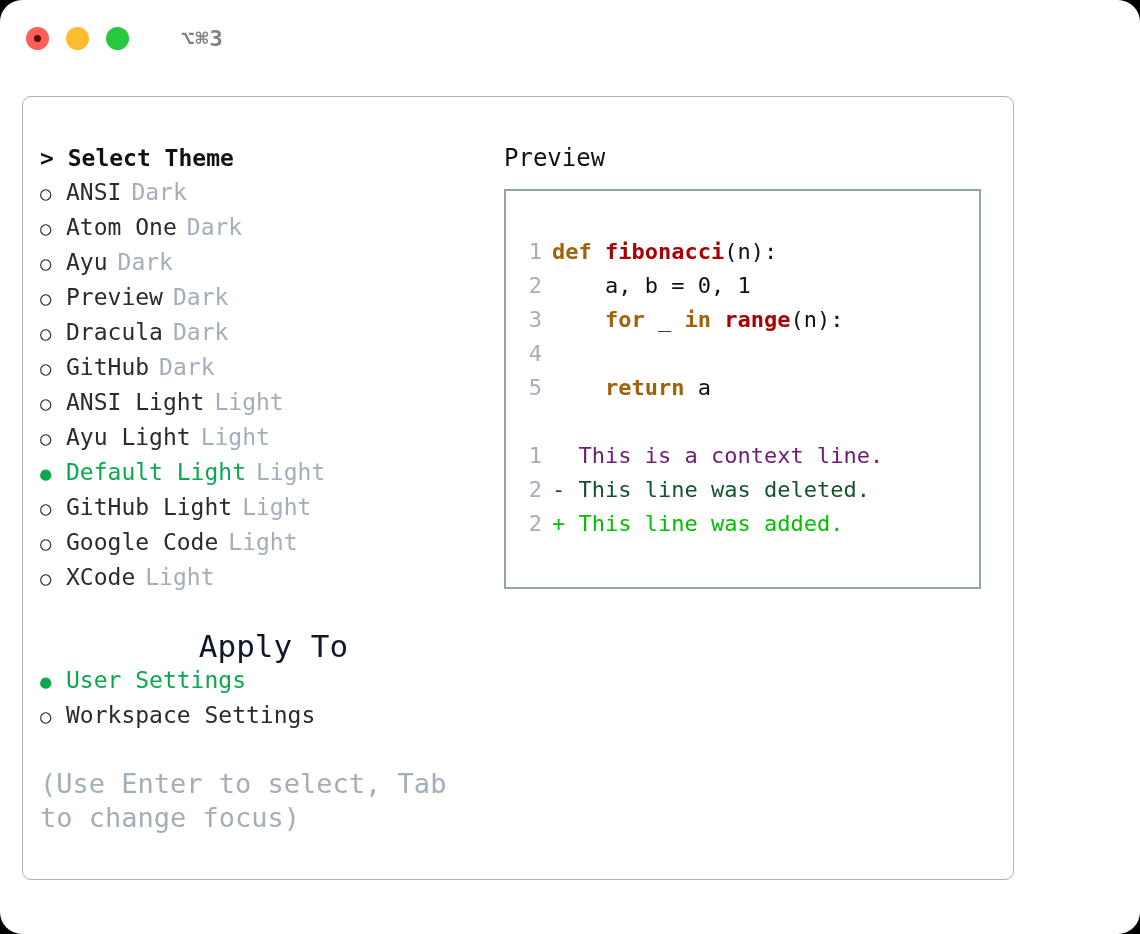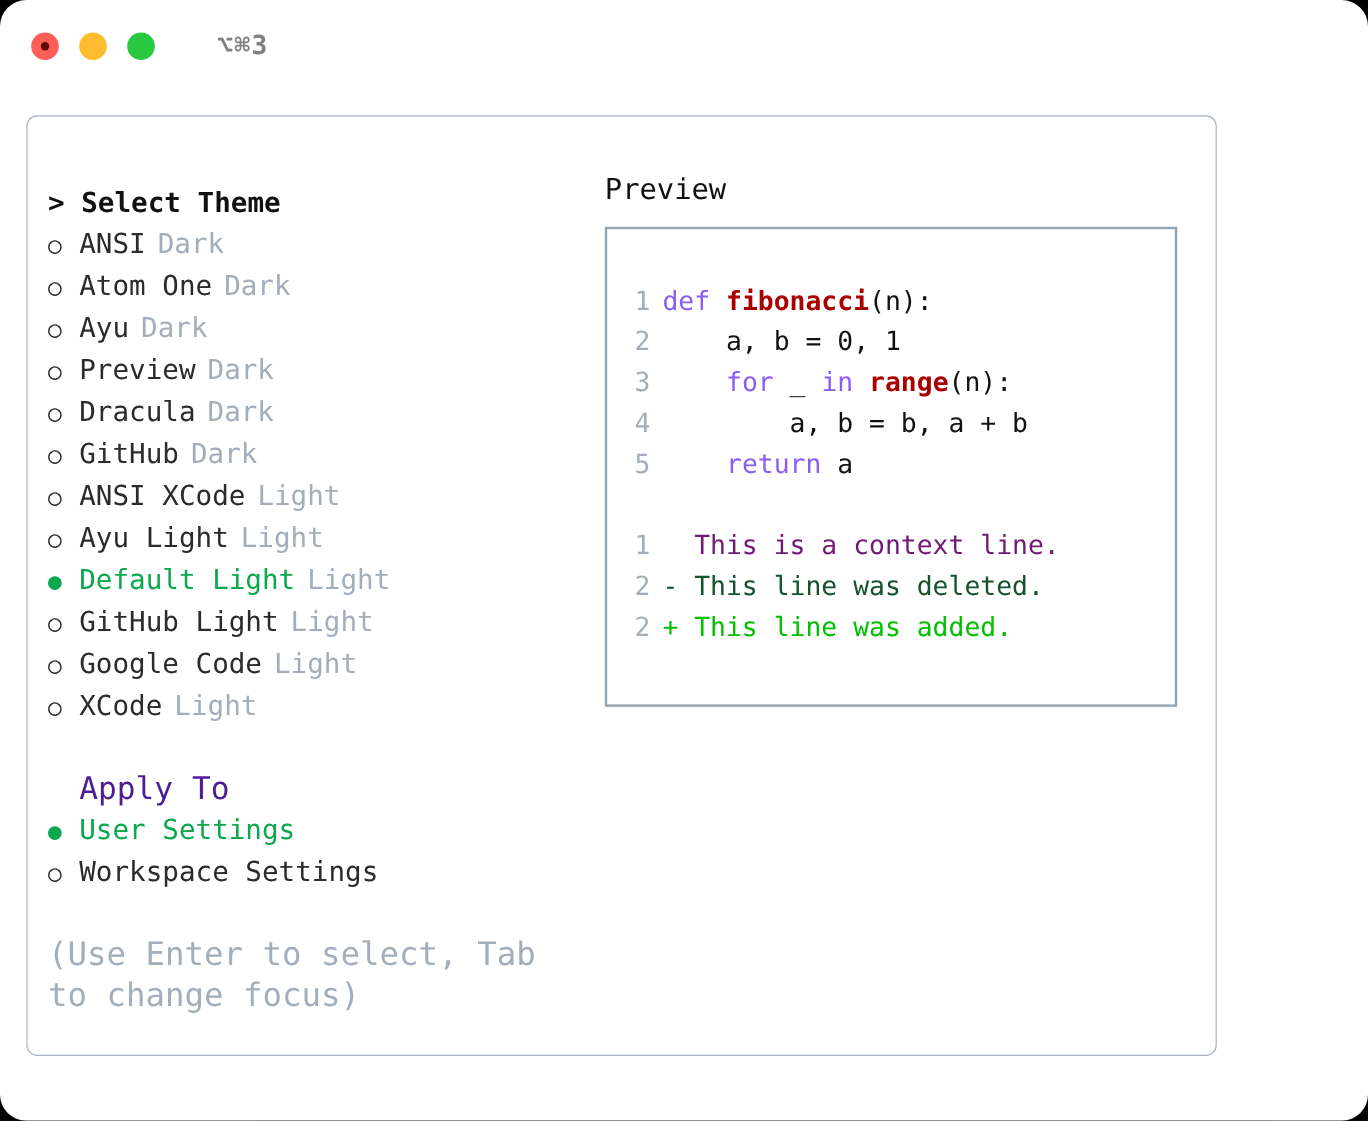--- a/index.html
+++ b/index.html
@@ -93,21 +93,20 @@
     padding-left: 17px;
     box-sizing: border-box;
   }
 
   .section-header {
     font-size: 23px;
     font-weight: bold;
     color: #111111;
     line-height: 34px;
     white-space: pre;
-    margin-top: 12px;
   }
 
   .opt-row {
     display: flex;
     align-items: baseline;
     line-height: 34px;
     font-size: 23px;
     white-space: pre;
     color: #2b2b2b;
   }
@@ -120,25 +119,26 @@
   }
   .opt-row.selected .opt-marker,
   .opt-row.selected .opt-label { color: #0ba84e; }
   .opt-label { color: inherit; }
   .opt-tag {
     color: #a3aeba;
     margin-left: 10px;
   }
 
   .subsection-title {
-    font-size: 26px;
-    line-height: 34px;
-    color: #4c1d95;
+    font-size: 31px;
+    line-height: 34px;
+    color: #0f172a;
     padding-left: 26px;
     white-space: pre;
+    text-align: center;
   }
 
   .spacer-row { height: 34px; }
 
   #hint-text {
     font-size: 27px;
     line-height: 34px;
     color: #a3aeba;
     max-width: 410px;
   }
@@ -174,21 +174,21 @@
   .ln {
     width: 46px;
     flex: 0 0 46px;
     text-align: right;
     color: #a3aeba;
     padding-right: 10px;
     box-sizing: border-box;
   }
   .code-text { color: #111111; }
 
-  .tok-kw   { color: #8b5cf6; }
+  .tok-kw   { color: #a16207; font-weight: bold; }
   .tok-fn   { color: #aa0000; font-weight: bold; }
   .tok-plain{ color: #111111; }
 
   .diff-gap { height: 34px; }
   .diff-line .code-text.ctx { color: #701a75; }
   .diff-line .code-text.del { color: #14532d; text-align: center; }
   .diff-line .code-text.add { color: #00c000; }
 </style>
 </head>
 <body>
@@ -211,21 +211,21 @@
 
         <div class="section-header">&gt; Select Theme</div>
 
         <div id="theme-list">
             <div class="opt-row"><span class="opt-marker">○</span><span class="opt-label">ANSI</span><span class="opt-tag">Dark</span></div>
             <div class="opt-row"><span class="opt-marker">○</span><span class="opt-label">Atom One</span><span class="opt-tag">Dark</span></div>
             <div class="opt-row"><span class="opt-marker">○</span><span class="opt-label">Ayu</span><span class="opt-tag">Dark</span></div>
             <div class="opt-row"><span class="opt-marker">○</span><span class="opt-label">Preview</span><span class="opt-tag">Dark</span></div>
             <div class="opt-row"><span class="opt-marker">○</span><span class="opt-label">Dracula</span><span class="opt-tag">Dark</span></div>
             <div class="opt-row"><span class="opt-marker">○</span><span class="opt-label">GitHub</span><span class="opt-tag">Dark</span></div>
-            <div class="opt-row"><span class="opt-marker">○</span><span class="opt-label">ANSI XCode</span><span class="opt-tag">Light</span></div>
+            <div class="opt-row"><span class="opt-marker">○</span><span class="opt-label">ANSI Light</span><span class="opt-tag">Light</span></div>
             <div class="opt-row"><span class="opt-marker">○</span><span class="opt-label">Ayu Light</span><span class="opt-tag">Light</span></div>
             <div class="opt-row selected"><span class="opt-marker">●</span><span class="opt-label">Default Light</span><span class="opt-tag">Light</span></div>
             <div class="opt-row"><span class="opt-marker">○</span><span class="opt-label">GitHub Light</span><span class="opt-tag">Light</span></div>
             <div class="opt-row"><span class="opt-marker">○</span><span class="opt-label">Google Code</span><span class="opt-tag">Light</span></div>
             <div class="opt-row"><span class="opt-marker">○</span><span class="opt-label">XCode</span><span class="opt-tag">Light</span></div>
           </div>
 
         <div class="spacer-row"></div>
 
         <div class="subsection-title">Apply To</div>
@@ -241,21 +241,21 @@
       </div>
 
       <div id="preview-column">
         <div id="preview-title">Preview</div>
 
         <div id="preview-box">
           <div id="code-block">
               <div class="code-line"><span class="ln">1</span><span class="code-text"><span class="tok-kw">def </span><span class="tok-fn">fibonacci</span><span class="tok-plain">(n):</span></span></div>
               <div class="code-line"><span class="ln">2</span><span class="code-text"><span class="tok-plain">    a, b = 0, 1</span></span></div>
               <div class="code-line"><span class="ln">3</span><span class="code-text"><span class="tok-plain">    </span><span class="tok-kw">for</span><span class="tok-plain"> _ </span><span class="tok-kw">in</span><span class="tok-plain"> </span><span class="tok-fn">range</span><span class="tok-plain">(n):</span></span></div>
-              <div class="code-line"><span class="ln">4</span><span class="code-text"><span class="tok-plain">        a, b = b, a + b</span></span></div>
+              <div class="code-line"><span class="ln">4</span></div>
               <div class="code-line"><span class="ln">5</span><span class="code-text"><span class="tok-plain">    </span><span class="tok-kw">return</span><span class="tok-plain"> a</span></span></div>
             </div>
           <div class="diff-gap"></div>
           <div id="diff-block">
               <div class="code-line diff-line"><span class="ln">1</span><span class="code-text ctx">  This is a context line.</span></div>
               <div class="code-line diff-line"><span class="ln">2</span><span class="code-text del">- This line was deleted.</span></div>
               <div class="code-line diff-line"><span class="ln">2</span><span class="code-text add">+ This line was added.</span></div>
             </div>
         </div>
       </div>

